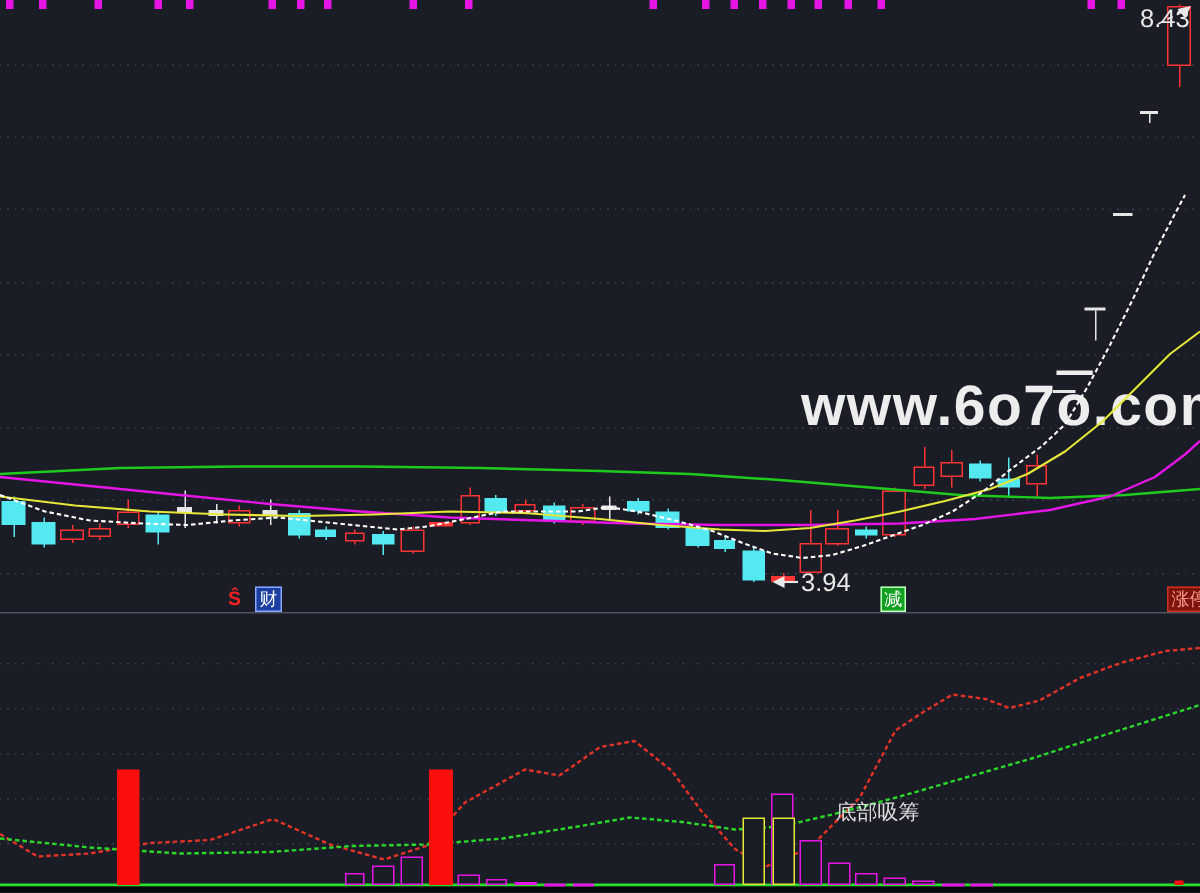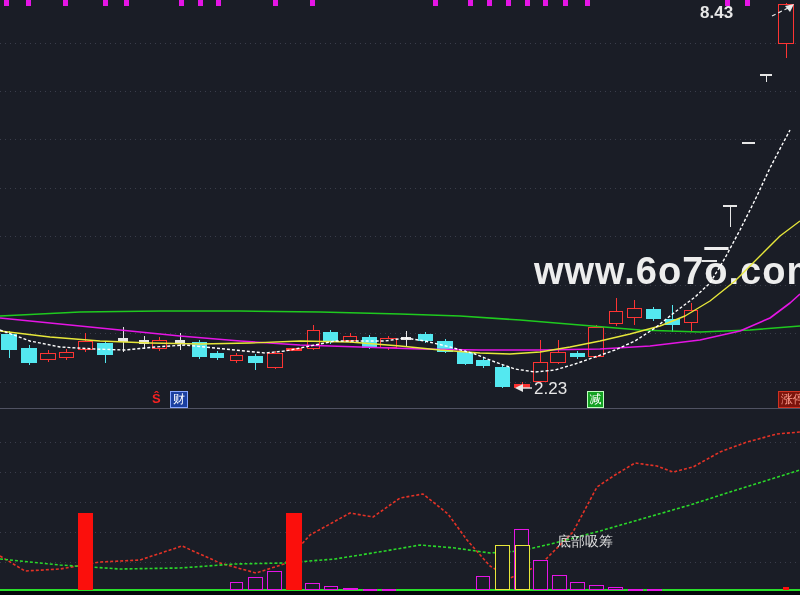--- a/index.html
+++ b/index.html
@@ -144,22 +144,22 @@
   <div id="indicator-panel">
       <div class="grid" style="top: 33px;"></div>
       <div class="grid" style="top: 63px;"></div>
       <div class="grid" style="top: 93px;"></div>
       <div class="grid" style="top: 123px;"></div>
       <div class="grid" style="top: 153px;"></div>
     </div>
 
   <div id="watermark"><span>www.6o7</span><span class="over">o</span><span>.com</span></div>
 
-  <div class="pricelabel" id="label-high" style="left:700px;top:3px;font-weight:bold;">8.43</div>
-  <div class="pricelabel" id="label-low" style="left:534px;top:379px;">2.23</div>
+  <div class="pricelabel" id="label-high" style="left:760px;top:3px;">8.43</div>
+  <div class="pricelabel" id="label-low" style="left:534px;top:379px;">3.94</div>
   <div id="signal-text">底部吸筹</div>
 
   <div id="marker-s" style="left:152px;top:391px;">Ŝ</div>
   <div class="badge" id="badge-cai" style="left: 170px; top: 391px; width: 18px; background: rgb(27, 63, 160); border: 1px solid rgb(137, 167, 255); color: rgb(255, 255, 255);">财</div>
   <div class="badge" id="badge-jian" style="left: 587px; top: 391px; width: 17px; background: rgb(18, 160, 33); border: 1px solid rgb(191, 255, 191); color: rgb(255, 255, 255);">减</div>
   <div class="badge" id="badge-zt" style="left: 778px; top: 391px; width: 30px; background: rgb(124, 20, 12); border: 1px solid rgb(208, 48, 32); color: rgb(255, 157, 142);">涨停</div>
 
   <div id="divider"></div>
   <div id="bottom-strip"></div>
 

